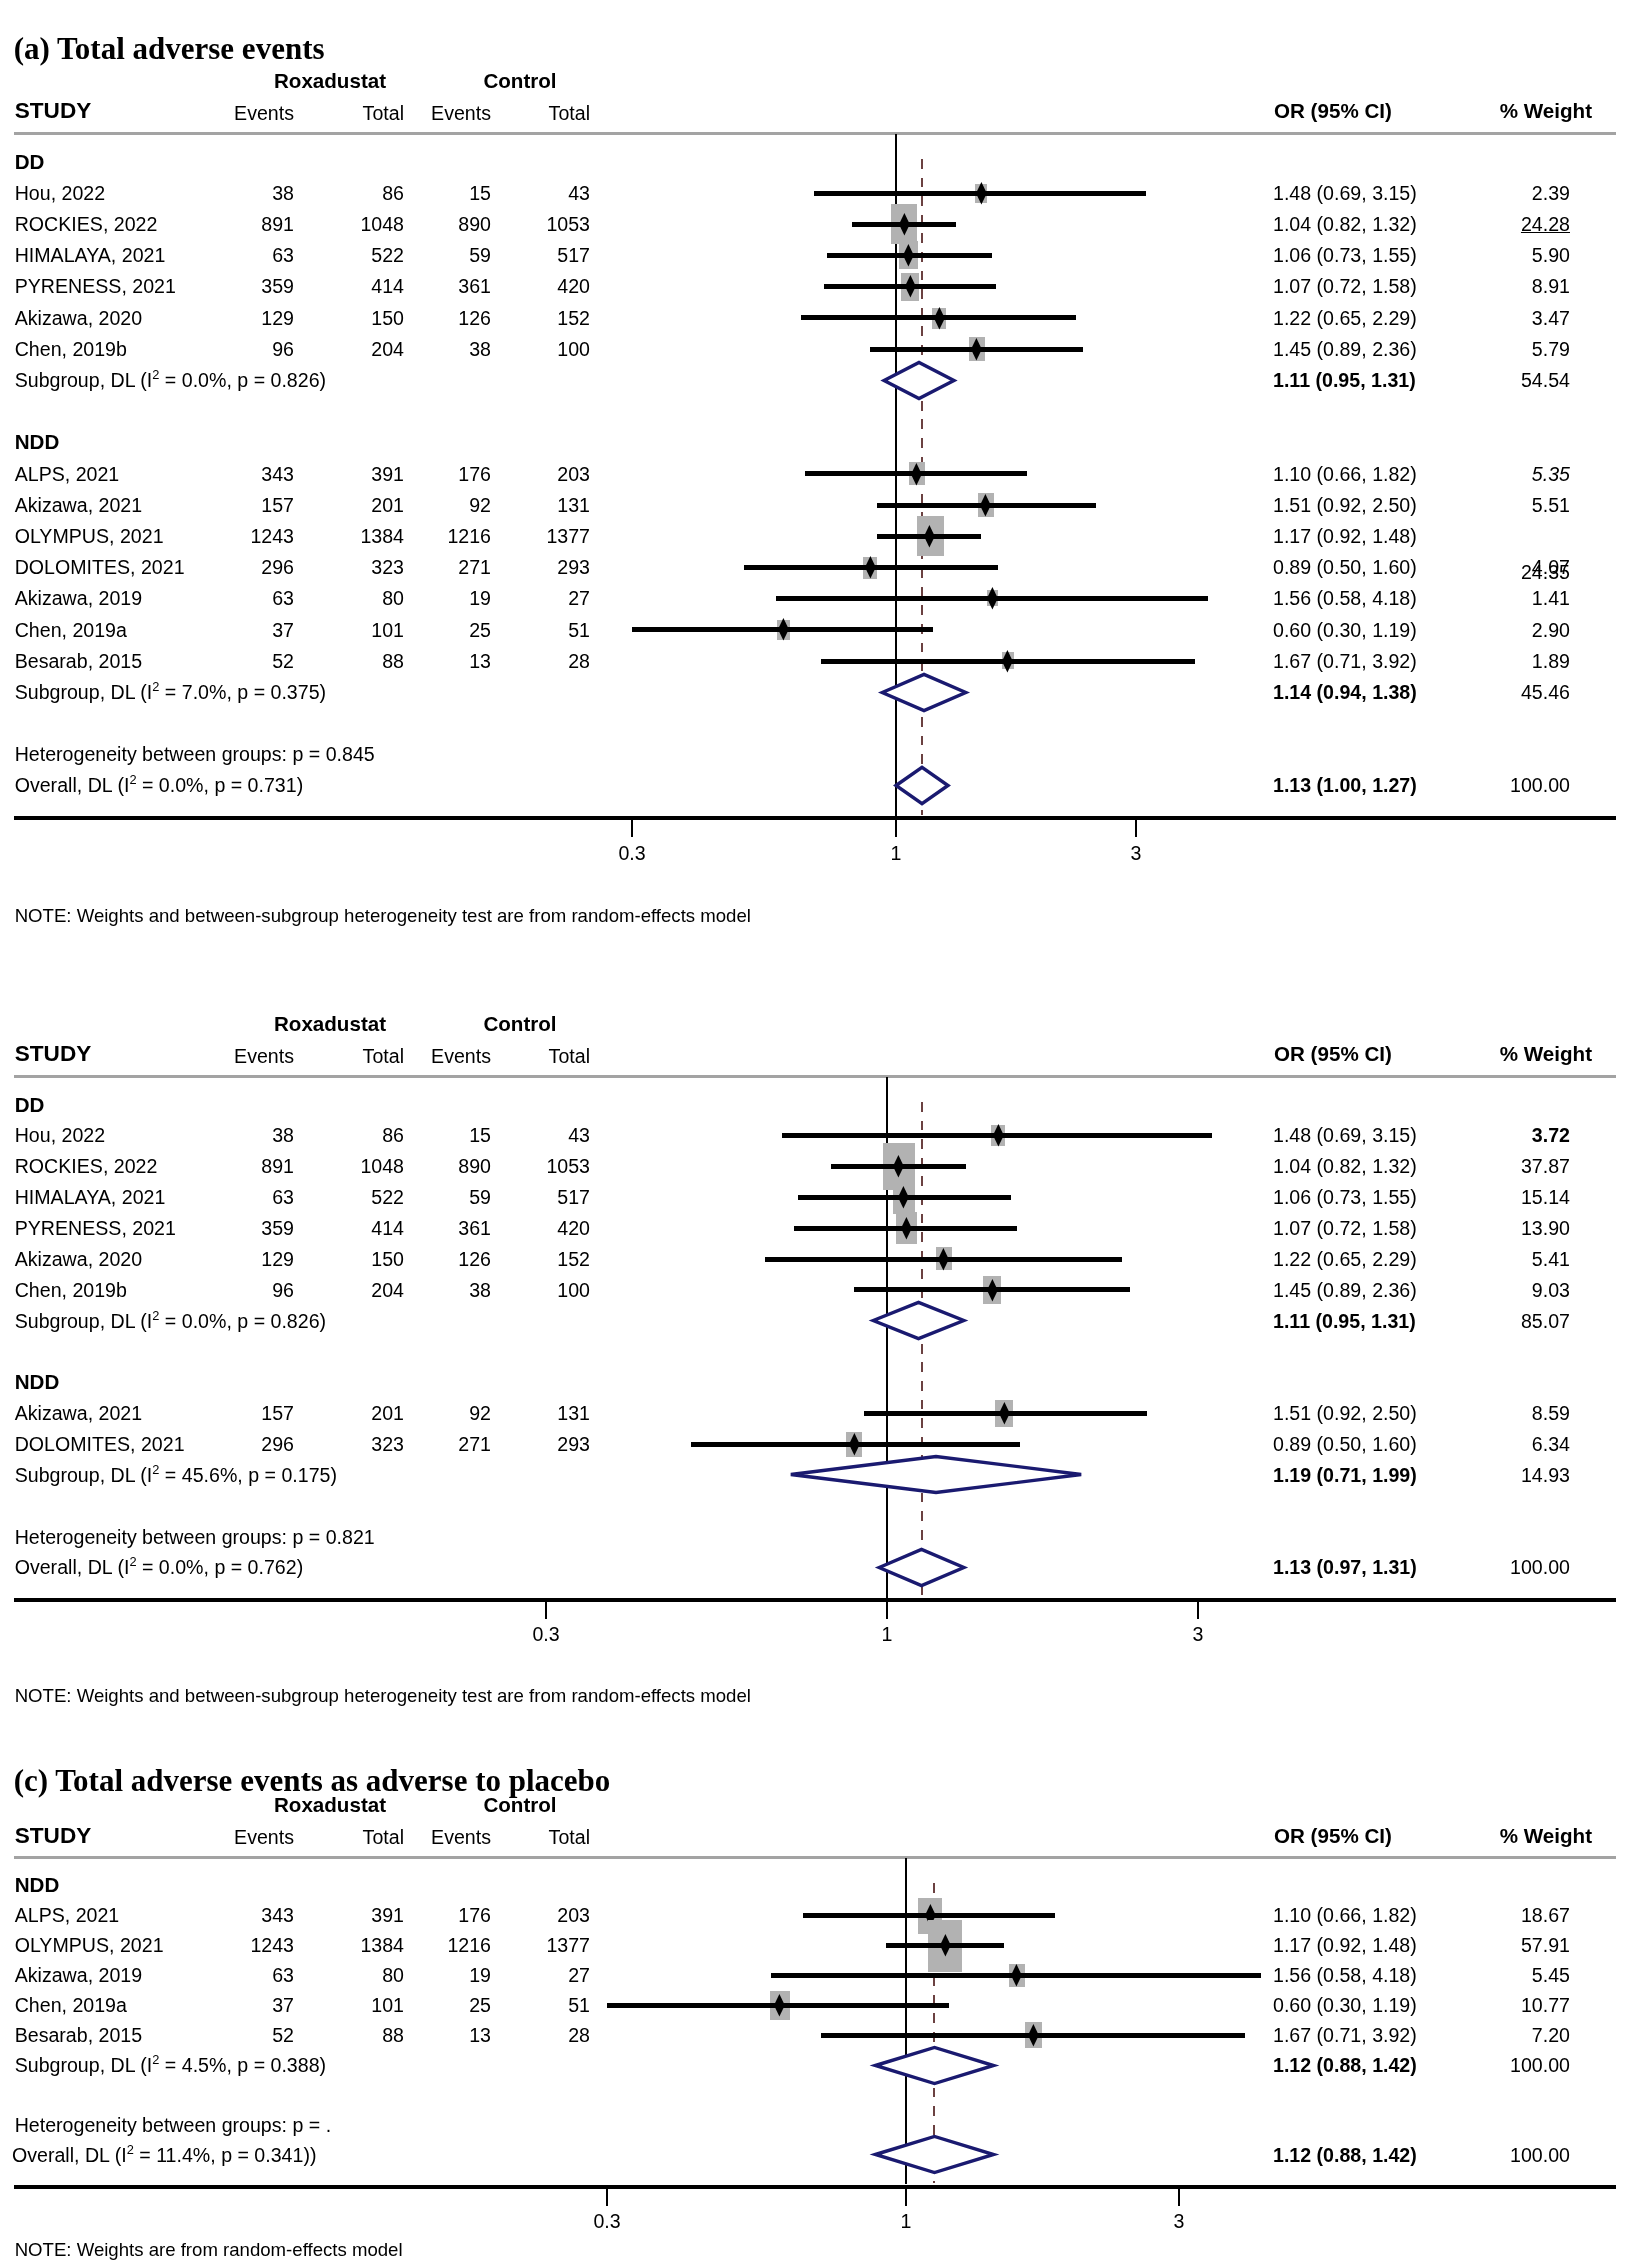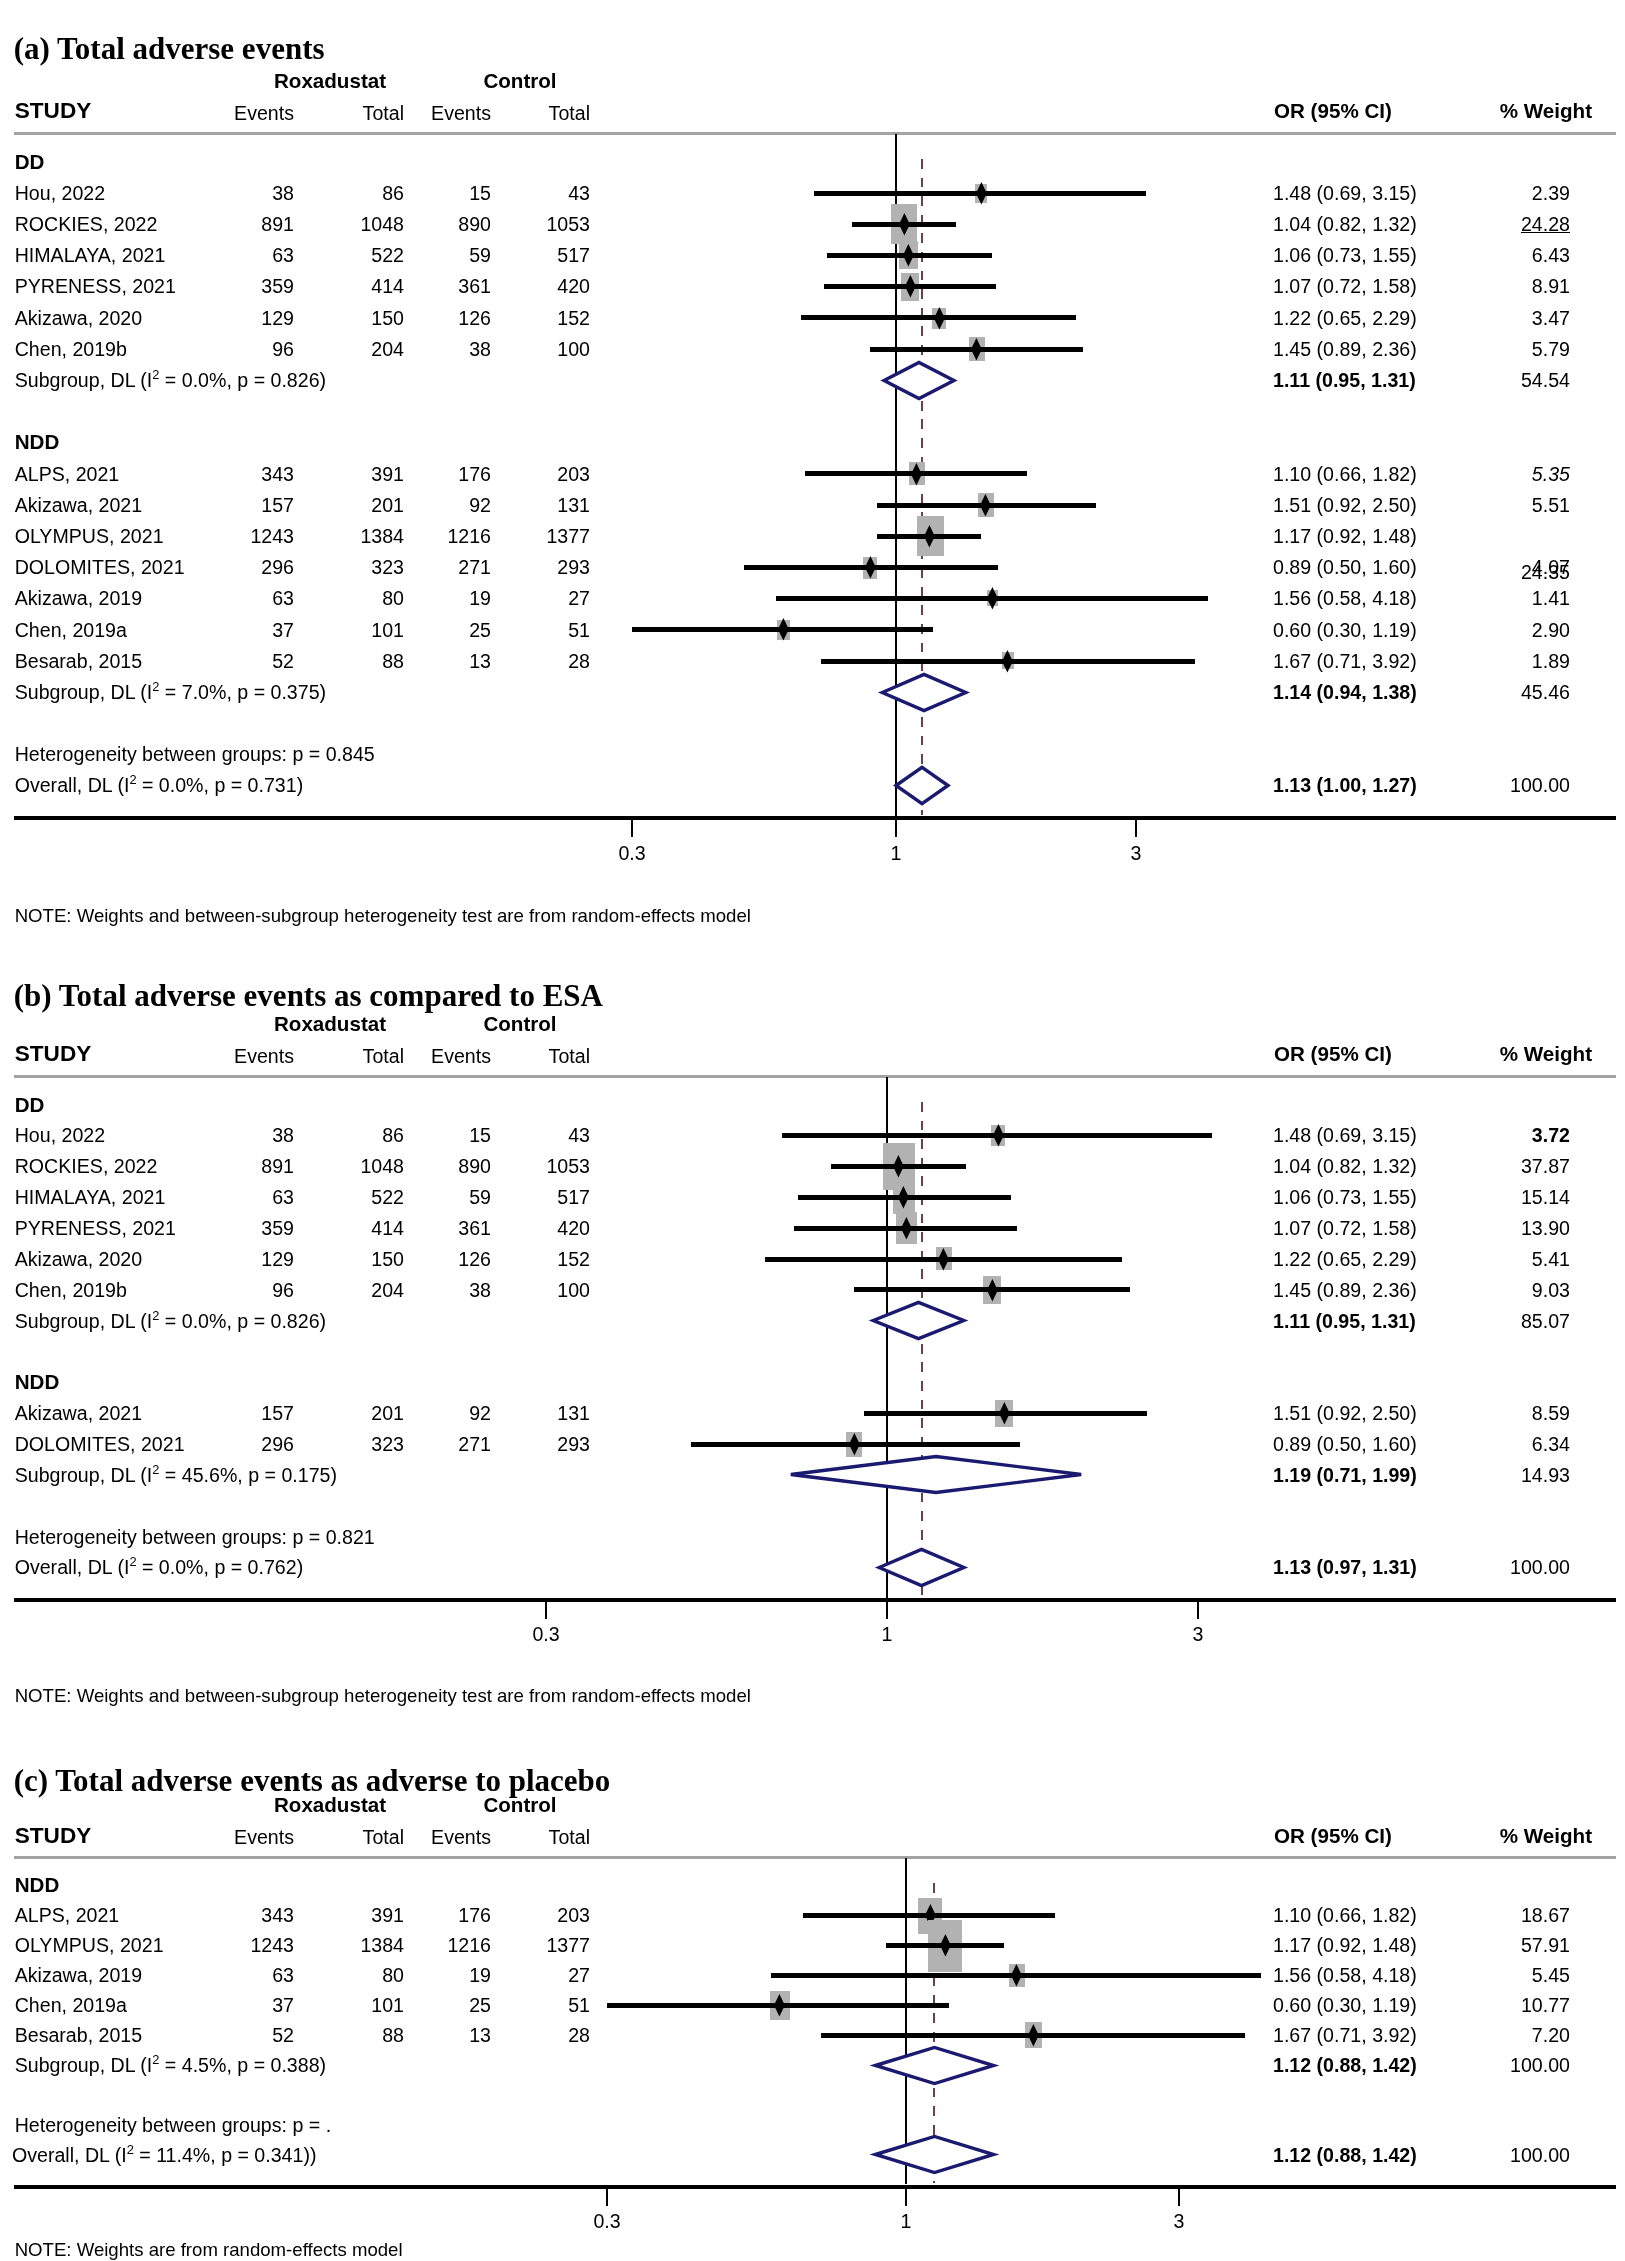--- a/index.html
+++ b/index.html
@@ -73,21 +73,21 @@
         <div class="txt ra" style="left: 1570px; top: 212px; text-decoration: underline;">24.28</div>
         <div class="txt" style="left: 14.7px; top: 243px;">HIMALAYA, 2021</div>
         <div class="txt ra" style="left: 294px; top: 243px;">63</div>
         <div class="txt ra" style="left: 404px; top: 243px;">522</div>
         <div class="txt ra" style="left: 491px; top: 243px;">59</div>
         <div class="txt ra" style="left: 590px; top: 243px;">517</div>
         <div class="wbox" style="left: 899px; top: 241px; width: 19px; height: 28px;"></div>
         <div class="ciline" style="left: 827px; top: 253px; width: 165px;"></div>
         <div class="pmark" style="left: 903px; top: 244px;"></div>
         <div class="txt" style="left: 1273px; top: 243px;">1.06 (0.73, 1.55)</div>
-        <div class="txt ra" style="left: 1570px; top: 243px;">6.43</div>
+        <div class="txt ra" style="left: 1570px; top: 243px;">5.90</div>
         <div class="txt" style="left: 14.7px; top: 274px;">PYRENESS, 2021</div>
         <div class="txt ra" style="left: 294px; top: 274px;">359</div>
         <div class="txt ra" style="left: 404px; top: 274px;">414</div>
         <div class="txt ra" style="left: 491px; top: 274px;">361</div>
         <div class="txt ra" style="left: 590px; top: 274px;">420</div>
         <div class="wbox" style="left: 901px; top: 273px; width: 18.3px; height: 27.5px;"></div>
         <div class="ciline" style="left: 824px; top: 284px; width: 172px;"></div>
         <div class="pmark" style="left: 905px; top: 275px;"></div>
         <div class="txt" style="left: 1273px; top: 274px;">1.07 (0.72, 1.58)</div>
         <div class="txt ra" style="left: 1570px; top: 274px;">8.91</div>
@@ -206,21 +206,20 @@
         <div class="ticklabel" style="left: 632px; top: 842px;">0.3</div>
         <div class="tick" style="left: 896px; top: 820px;"></div>
         <div class="ticklabel" style="left: 896px; top: 842px;">1</div>
         <div class="tick" style="left: 1136px; top: 820px;"></div>
         <div class="ticklabel" style="left: 1136px; top: 842px;">3</div>
       </div>
     <div class="note" style="top:905px">NOTE: Weights and between-subgroup heterogeneity test are from random-effects model</div>
   </section>
 
   <section class="panel">
-    <h2 class="ptitle" style="top:952px">(b) Total adverse events as compared to ESA</h2>
     <div class="txt ghdr ca" style="left:330px;top:1012px">Roxadustat</div>
     <div class="txt ghdr ca" style="left:520px;top:1012px">Control</div>
     <div class="txt studyhdr" style="left:14.7px;top:1042px">STUDY</div>
     <div class="txt ra" style="left:294px;top:1044px">Events</div>
     <div class="txt ra" style="left:404px;top:1044px">Total</div>
     <div class="txt ra" style="left:491px;top:1044px">Events</div>
     <div class="txt ra" style="left:590px;top:1044px">Total</div>
     <div class="txt colhdr" style="left:1274px;top:1042px">OR (95% CI)</div>
     <div class="txt colhdr ra" style="left:1592px;top:1042px">% Weight</div>
     <div class="rule" style="top:1075px"></div>

